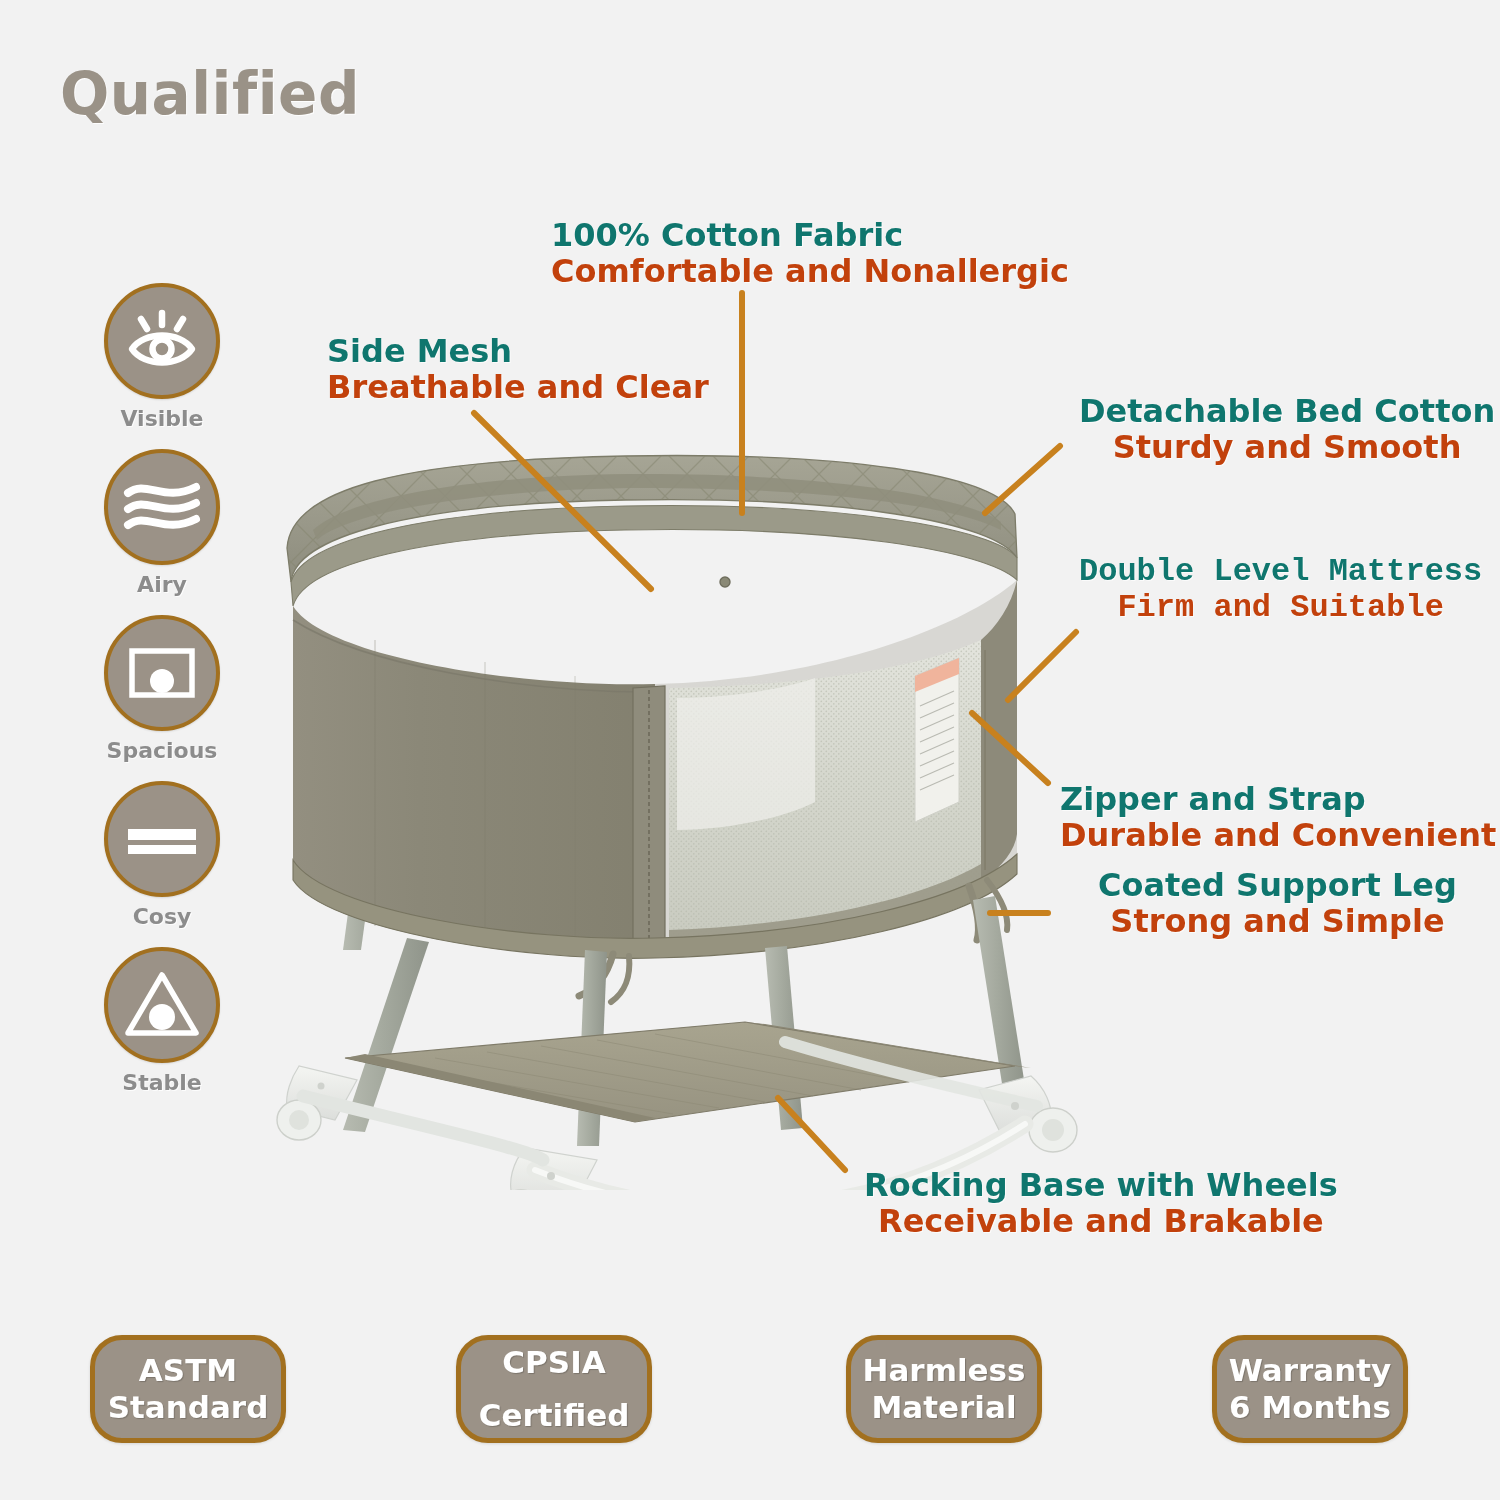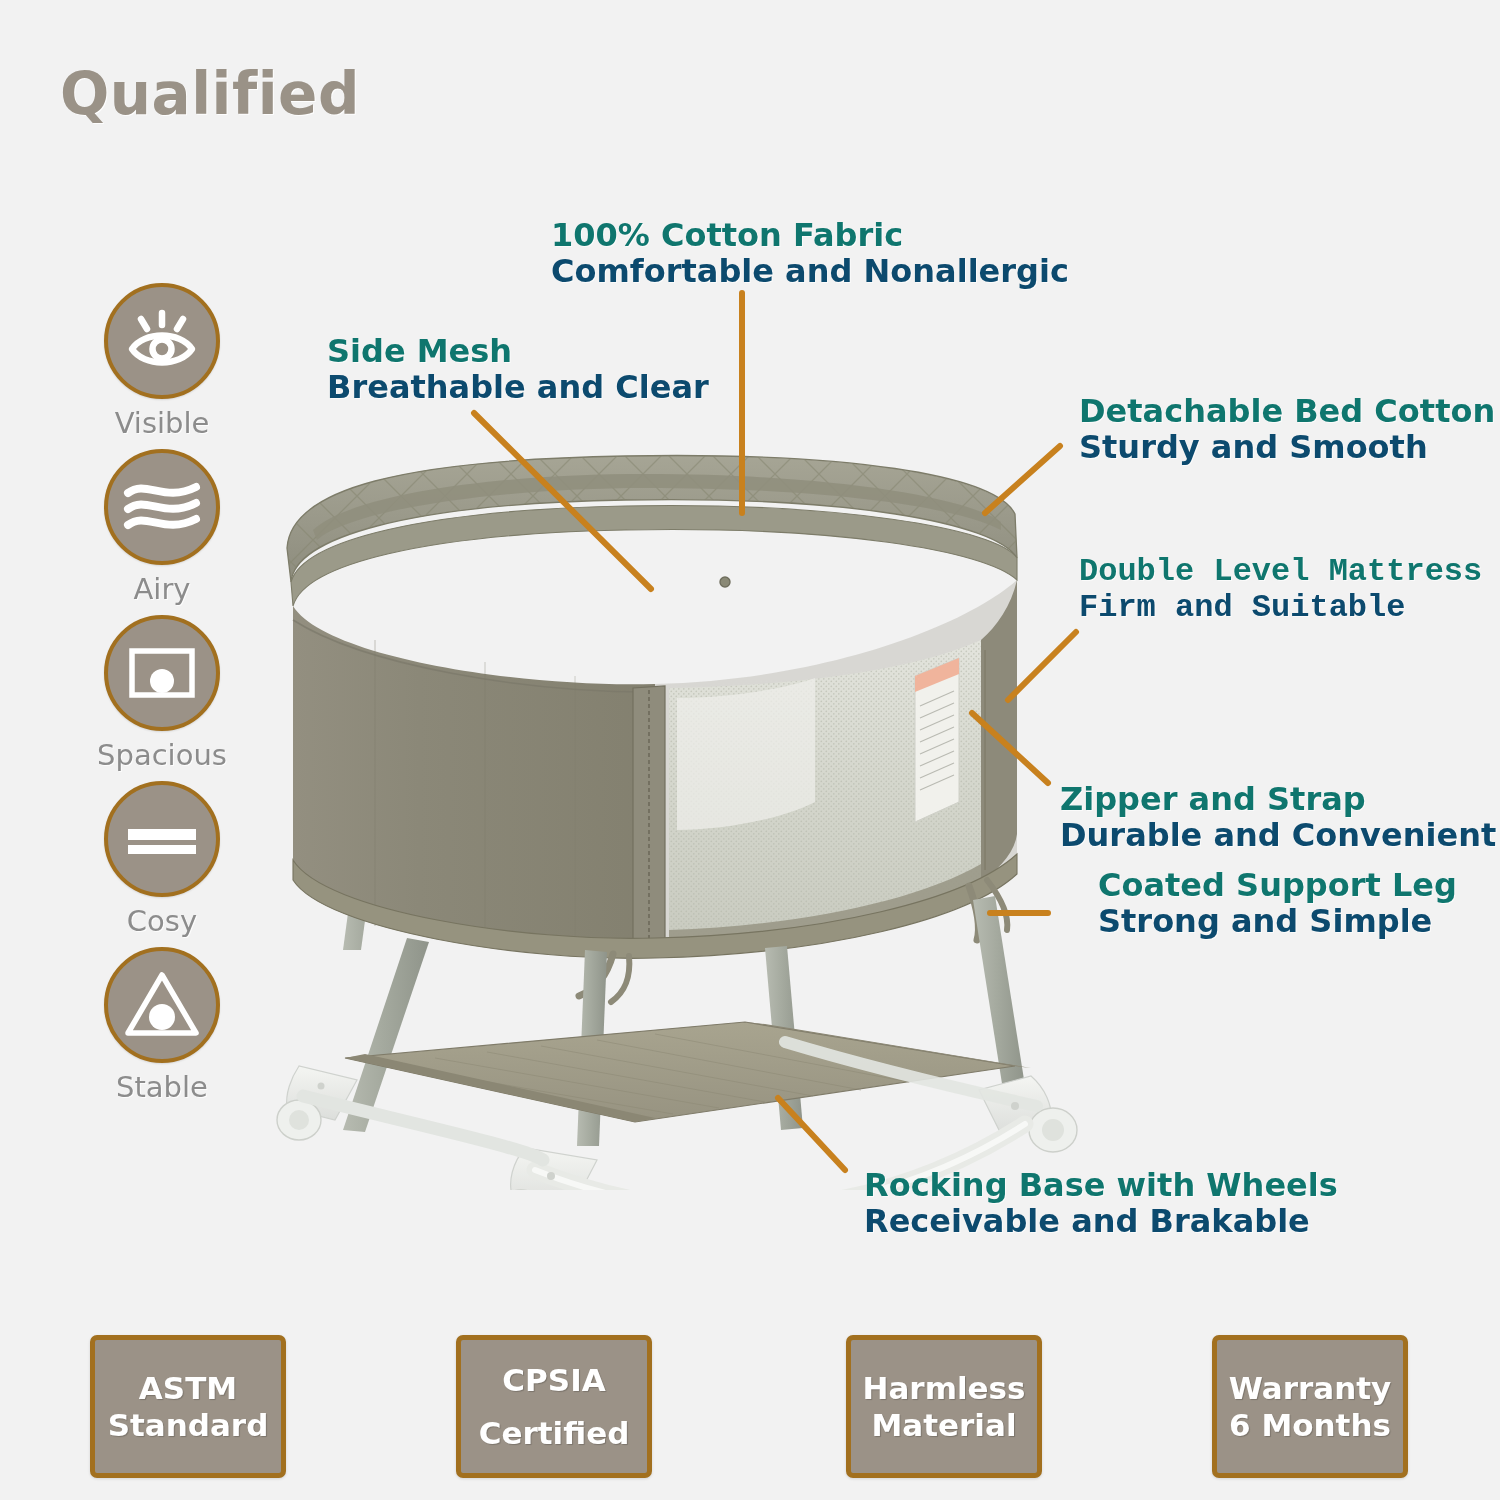--- a/index.html
+++ b/index.html
@@ -23,48 +23,49 @@
   .sidebar{position:absolute;left:78px;top:283px;width:168px;}
   .sb-item{position:relative;height:166px;text-align:center;}
   .sb-circle{
     width:116px;height:116px;border-radius:50%;
     background:#9b9287;border:4px solid #a2701f;
     margin:0 auto;position:relative;box-sizing:border-box;
     box-shadow:0 1px 2px rgba(0,0,0,.12);
   }
   .sb-circle svg{position:absolute;left:0;top:0;}
   .sb-label{
-    margin-top:7px;font-size:29px;font-weight:normal;color:#8c8c8c;
+    margin-top:7px;font-size:22px;font-weight:bold;color:#8c8c8c;
     text-shadow:1px 1px 0 rgba(255,255,255,.8);
   }
 
   
   .callout{position:absolute;}
   .co-title{
     font-size:32px;font-weight:bold;color:#0f766e;
     white-space:nowrap;line-height:1.12;
     text-shadow:1px 1px 0 rgba(255,255,255,.7);
   }
   .co-sub{
-    font-size:32px;font-weight:bold;color:#0c4a6e;
+    font-size:32px;font-weight:bold;color:#c2410c;
     white-space:nowrap;line-height:1.12;
     text-shadow:1px 1px 0 rgba(255,255,255,.7);
+    text-align:center;
   }
 
   
   #leader-lines{position:absolute;left:0;top:0;width:1500px;height:1500px;pointer-events:none;}
 
   
   #product-photo{position:absolute;left:225px;top:430px;width:890px;height:760px;}
 
   
   .certs{position:absolute;left:0;top:1335px;width:1500px;height:135px;}
   .cert{
-    position:absolute;top:0;width:196px;height:143px;
-    background:#9b9287;border:5px solid #a2701f;border-radius:7px;
+    position:absolute;top:0;width:196px;height:108px;
+    background:#9b9287;border:5px solid #a2701f;border-radius:32px;
     box-sizing:border-box;display:flex;flex-direction:column;
     align-items:center;justify-content:center;
     box-shadow:0 1px 3px rgba(0,0,0,.12);
   }
   .cert span{
     font-size:31px;font-weight:bold;color:#ffffff;line-height:1.18;
     text-shadow:1px 1px 1px rgba(0,0,0,.2);white-space:nowrap;
   }
   #cert-0{left:90px;}
   #cert-1{left:456px;gap:16px;}

